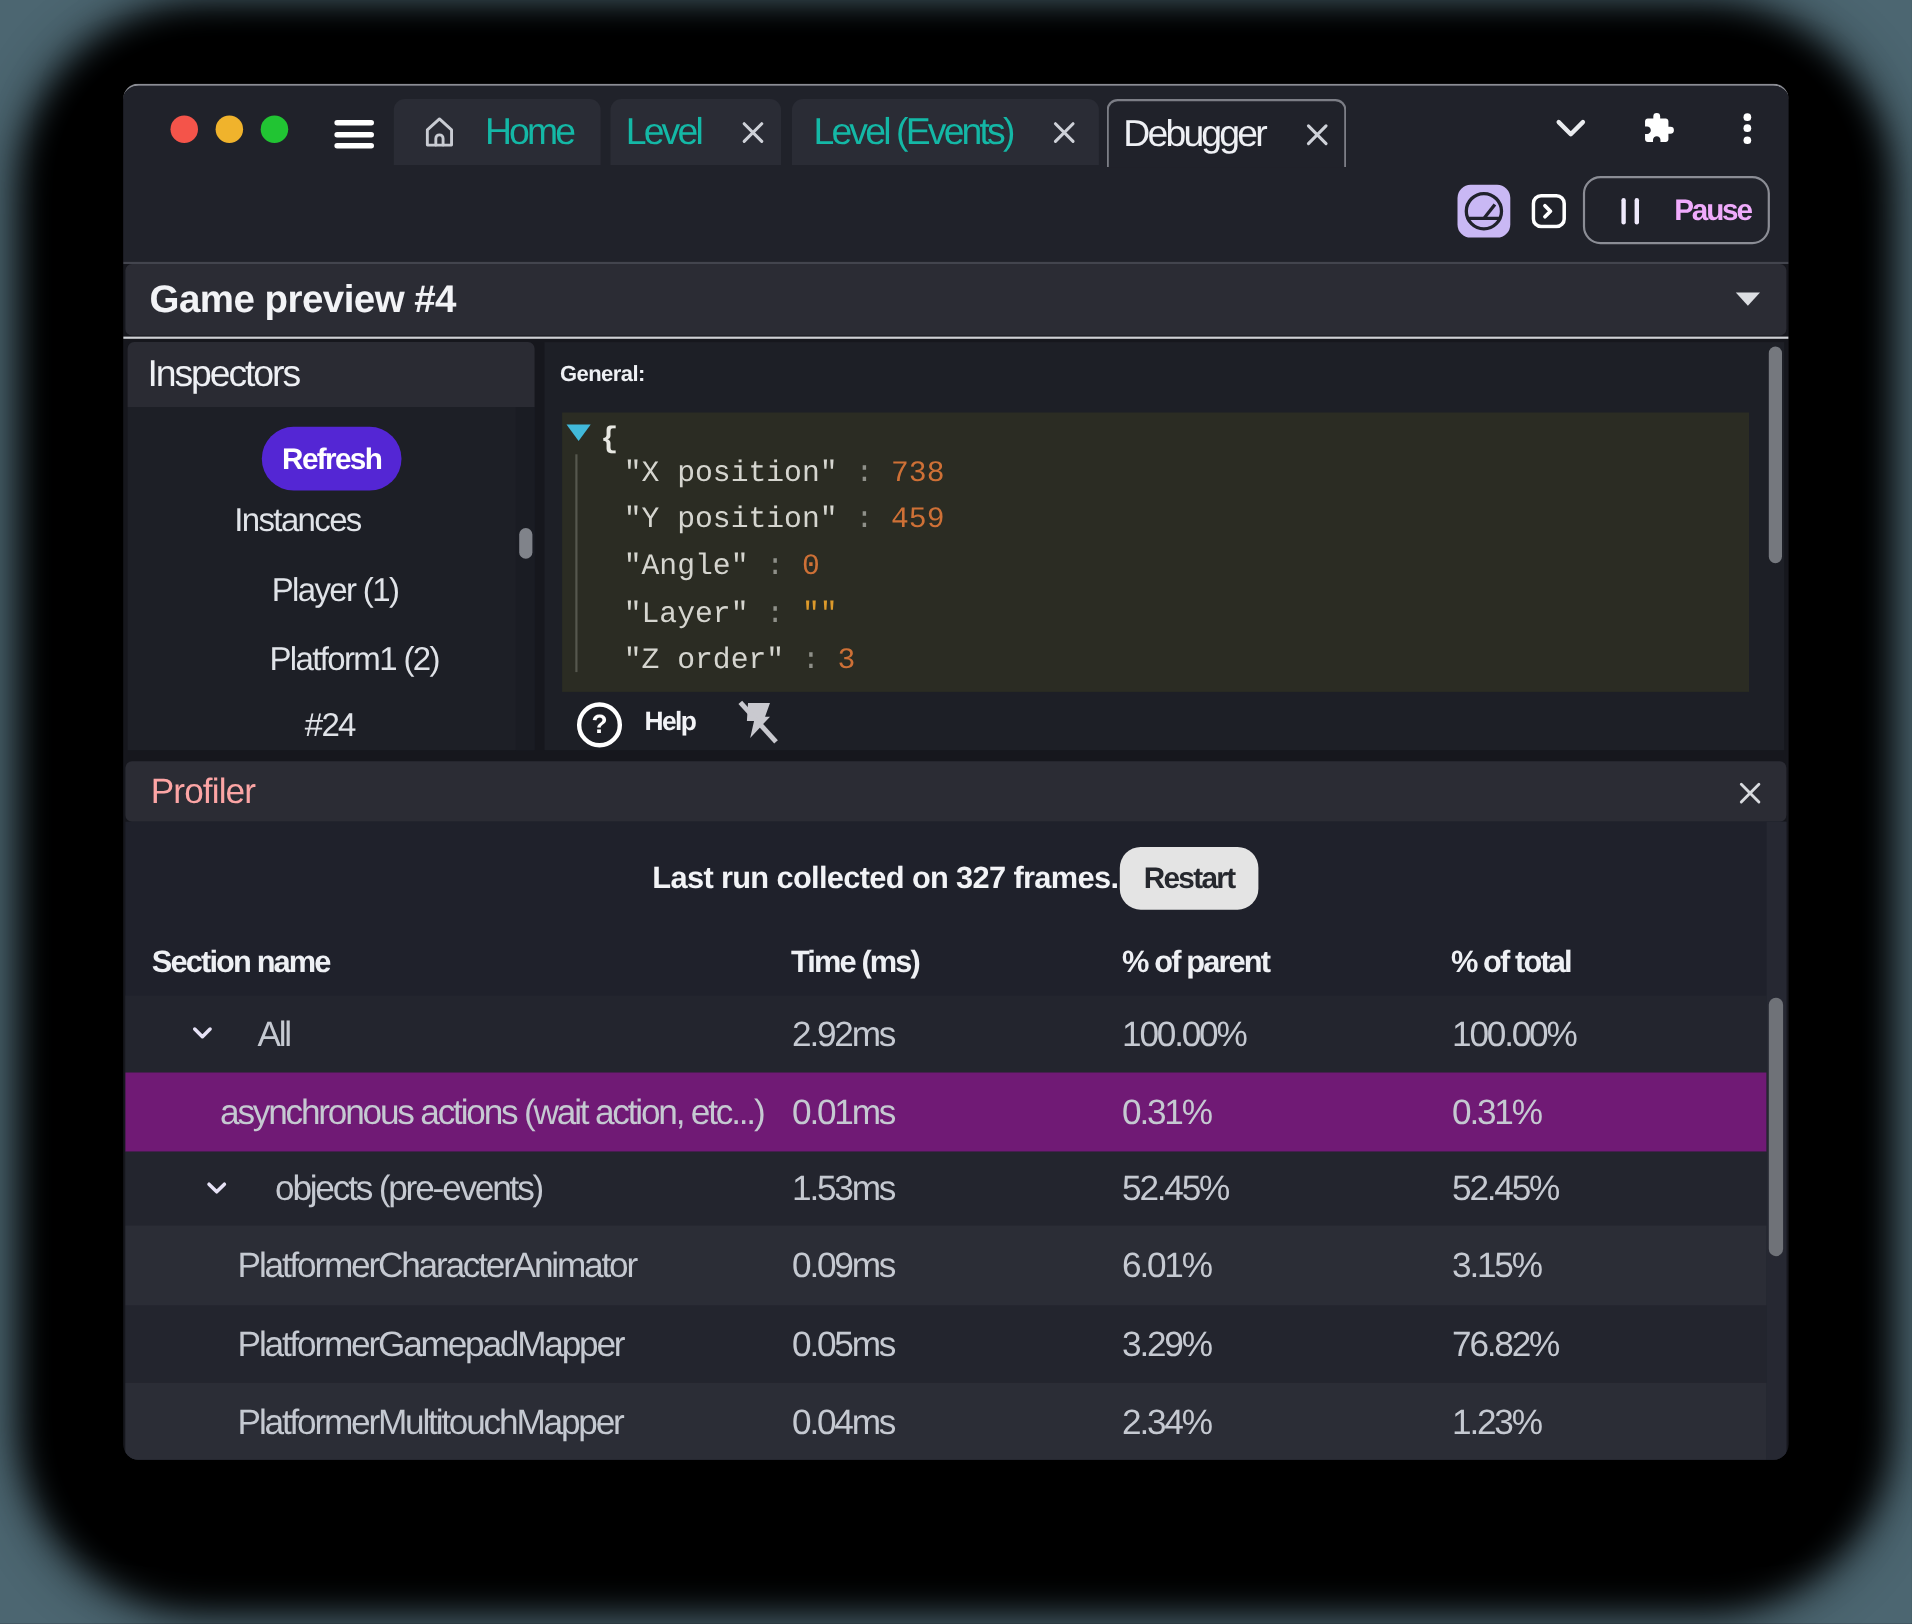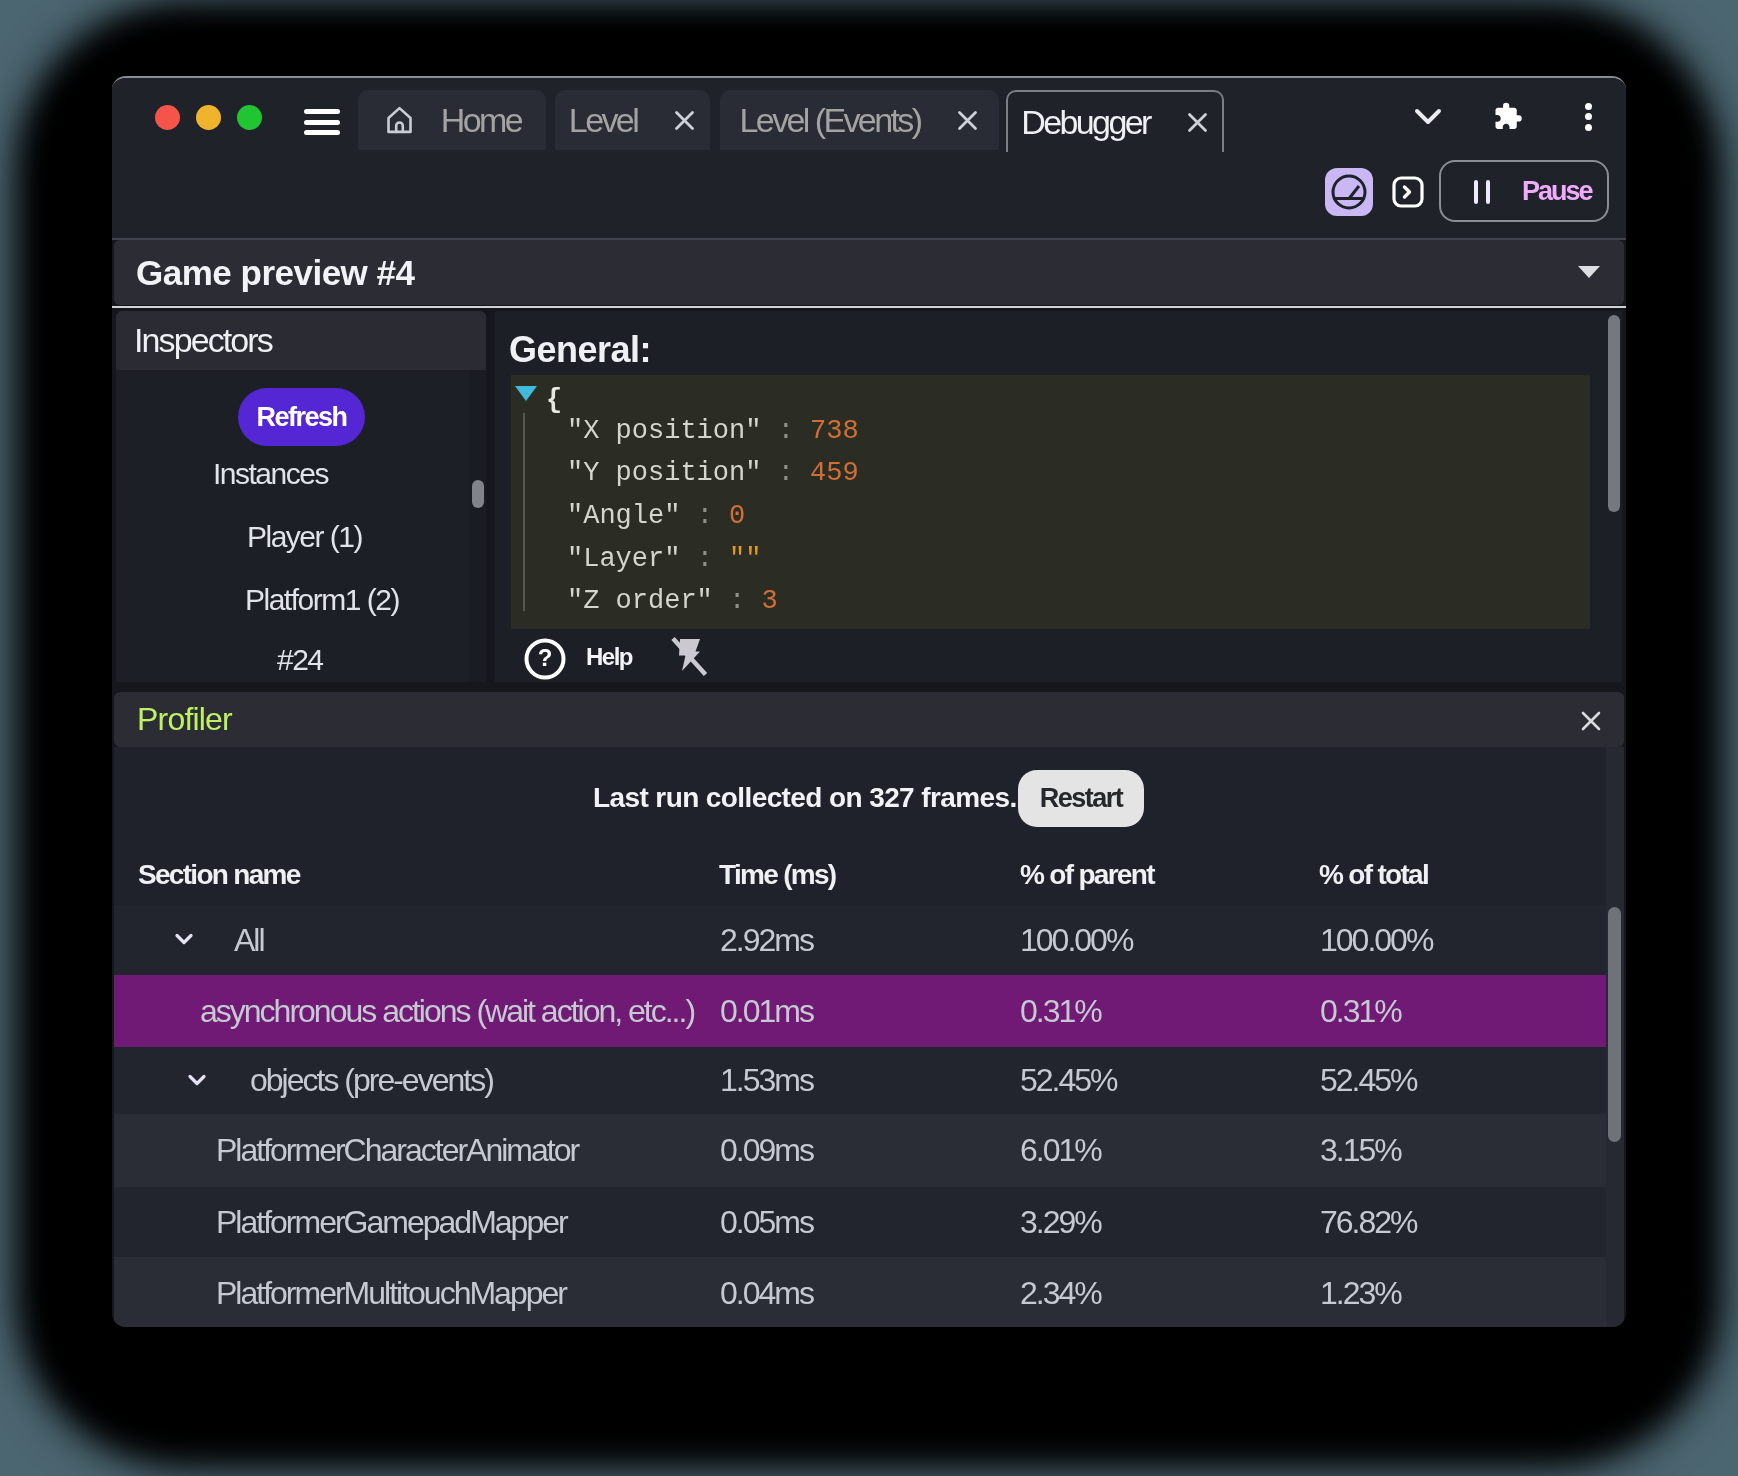--- a/index.html
+++ b/index.html
@@ -11,21 +11,21 @@
   .halo2 { position:absolute; left:30px; top:18px; width:1678px; height:1436px;
     background:#000; border-radius:150px; filter:blur(30px); opacity:0.85; }
   .win {
     position:absolute; left:112px; top:76px; width:1514px; height:1251px;
     background:#16171d; border-radius:14px; overflow:hidden;
     box-shadow: 0 16px 60px 10px rgba(0,0,0,0.85);
     border-top:2px solid #8b8d94;
   }
   .tab {
     position:absolute; top:12px; height:60px; background:#2a2c35;
-    border-radius:10px 10px 0 0; color:#a3a3a3; font-size:34px; letter-spacing:-2.6px;
+    border-radius:10px 10px 0 0; color:#14b8a6; font-size:34px; letter-spacing:-2.6px;
     display:flex; align-items:center; justify-content:center;
   }
   .xmark { stroke:#ced1d8; stroke-width:2.8; stroke-linecap:round; }
   .rowtxt { color:#c5c9d1; font-size:32px; letter-spacing:-2px; }
   .hdr { color:#eef0f4; font-weight:bold; font-size:28px; letter-spacing:-1.7px; }
   .cell { position:absolute; top:0; height:100%; display:flex; align-items:center; }
 </style>
 </head>
 <body>
 <div class="halo2"></div>
@@ -109,21 +109,21 @@
     <div class="abs" style="left:353px;top:0;width:17px;height:312px;background:#1a1c23;"></div>
     <div class="abs" style="left:122px;top:18px;width:127px;height:58px;border-radius:29px;background:#5426d4;display:flex;align-items:center;justify-content:center;color:#fff;font-weight:bold;font-size:27px;letter-spacing:-1.5px;">Refresh</div>
     <div class="abs" style="left:97px;top:87px;color:#e0e3e8;font-size:30px;letter-spacing:-1.5px;">Instances</div>
     <div class="abs" style="left:131px;top:150px;color:#e0e3e8;font-size:30px;letter-spacing:-1.5px;">Player (1)</div>
     <div class="abs" style="left:129px;top:213px;color:#e0e3e8;font-size:30px;letter-spacing:-1.5px;">Platform1 (2)</div>
     <div class="abs" style="left:161px;top:273px;color:#e0e3e8;font-size:30px;letter-spacing:-1.5px;">#24</div>
     <div class="abs" style="left:356px;top:110px;width:12px;height:28px;border-radius:6px;background:#80838a;"></div>
   </div>
 
   <div class="abs" style="left:383px;top:233px;width:1127px;height:371px;background:#1d1f26;">
-    <div class="abs" style="left:14px;top:18px;color:#eef0f4;font-weight:bold;font-size:36px;letter-spacing:-0.5px;">General:</div>
+    <div class="abs" style="left:14px;top:18px;color:#eef0f4;font-weight:bold;font-size:20px;letter-spacing:-0.5px;">General:</div>
 
     <div class="abs" style="left:16px;top:64px;width:1079px;height:254px;background:#2b2c23;font-family:'Liberation Mono',monospace;font-size:27px;color:#d5d5cf;">
       <div class="abs" style="left:4px;top:11px;width:0;height:0;border-left:11.5px solid transparent;border-right:11.5px solid transparent;border-top:15px solid #41b9da;"></div>
       <div class="abs" style="left:35px;top:10px;font-weight:bold;color:#e8e8e2;">{</div>
       <div class="abs" style="left:12px;top:38px;width:2px;height:198px;background:#56574e;"></div>
       <div class="abs" style="left:56px;top:41px;">"X position" <span style="color:#8f9089">:</span> <span style="color:#ce7036">738</span></div>
       <div class="abs" style="left:56px;top:83px;">"Y position" <span style="color:#8f9089">:</span> <span style="color:#ce7036">459</span></div>
       <div class="abs" style="left:56px;top:126px;">"Angle" <span style="color:#8f9089">:</span> <span style="color:#ce7036">0</span></div>
       <div class="abs" style="left:56px;top:169px;">"Layer" <span style="color:#8f9089">:</span> <span style="color:#dd9a2b">""</span></div>
       <div class="abs" style="left:56px;top:211px;">"Z order" <span style="color:#8f9089">:</span> <span style="color:#ce7036">3</span></div>
@@ -135,21 +135,21 @@
       </svg>
     <div class="abs" style="left:91px;top:332px;color:#f2f3f6;font-weight:bold;font-size:24px;letter-spacing:-1.5px;">Help</div>
     <svg class="abs" style="left:174px;top:325px;" width="40" height="44" viewBox="0 0 40 44" fill="none">
       <path d="M11 3 H31 L26.5 15.5 H31 L13 35 L16.5 19.5 H10 Z" fill="#c9c9cf"></path>
       <path d="M4 2.5 L36.5 38.5" stroke="#c9c9cf" stroke-width="4.5"></path>
     </svg>
     <div class="abs" style="left:1113px;top:4px;width:12px;height:197px;border-radius:6px;background:#75787e;"></div>
   </div>
 
   <div class="abs" style="left:2px;top:614px;width:1510px;height:55px;background:#2b2c34;border-radius:6px;">
-    <div class="abs" style="left:23px;top:0;height:100%;display:flex;align-items:center;color:#bef264;font-size:32px;letter-spacing:-0.8px;">Profiler</div>
+    <div class="abs" style="left:23px;top:0;height:100%;display:flex;align-items:center;color:#fca5a5;font-size:32px;letter-spacing:-0.8px;">Profiler</div>
     <svg class="abs" style="left:1465px;top:17px;" width="24" height="24" viewBox="0 0 24 24">
         <path d="M4 4 L20 20 M20 4 L4 20" stroke="#d8dade" stroke-width="2.6" stroke-linecap="round"></path>
       </svg>
   </div>
 
   <div class="abs" style="left:2px;top:669px;width:1510px;height:582px;background:#1f212b;"></div>
   <div class="abs" style="left:481px;top:704px;color:#f2f3f6;font-weight:bold;font-size:28px;letter-spacing:-0.6px;">Last run collected on 327 frames.</div>
   <div class="abs" style="left:906px;top:692px;width:126px;height:57px;border-radius:19px;background:#e4e4e4;display:flex;align-items:center;justify-content:center;color:#26282e;font-weight:bold;font-size:27px;letter-spacing:-1.5px;">Restart</div>
 
   <div class="abs hdr" style="left:26px;top:781px;">Section name</div>

